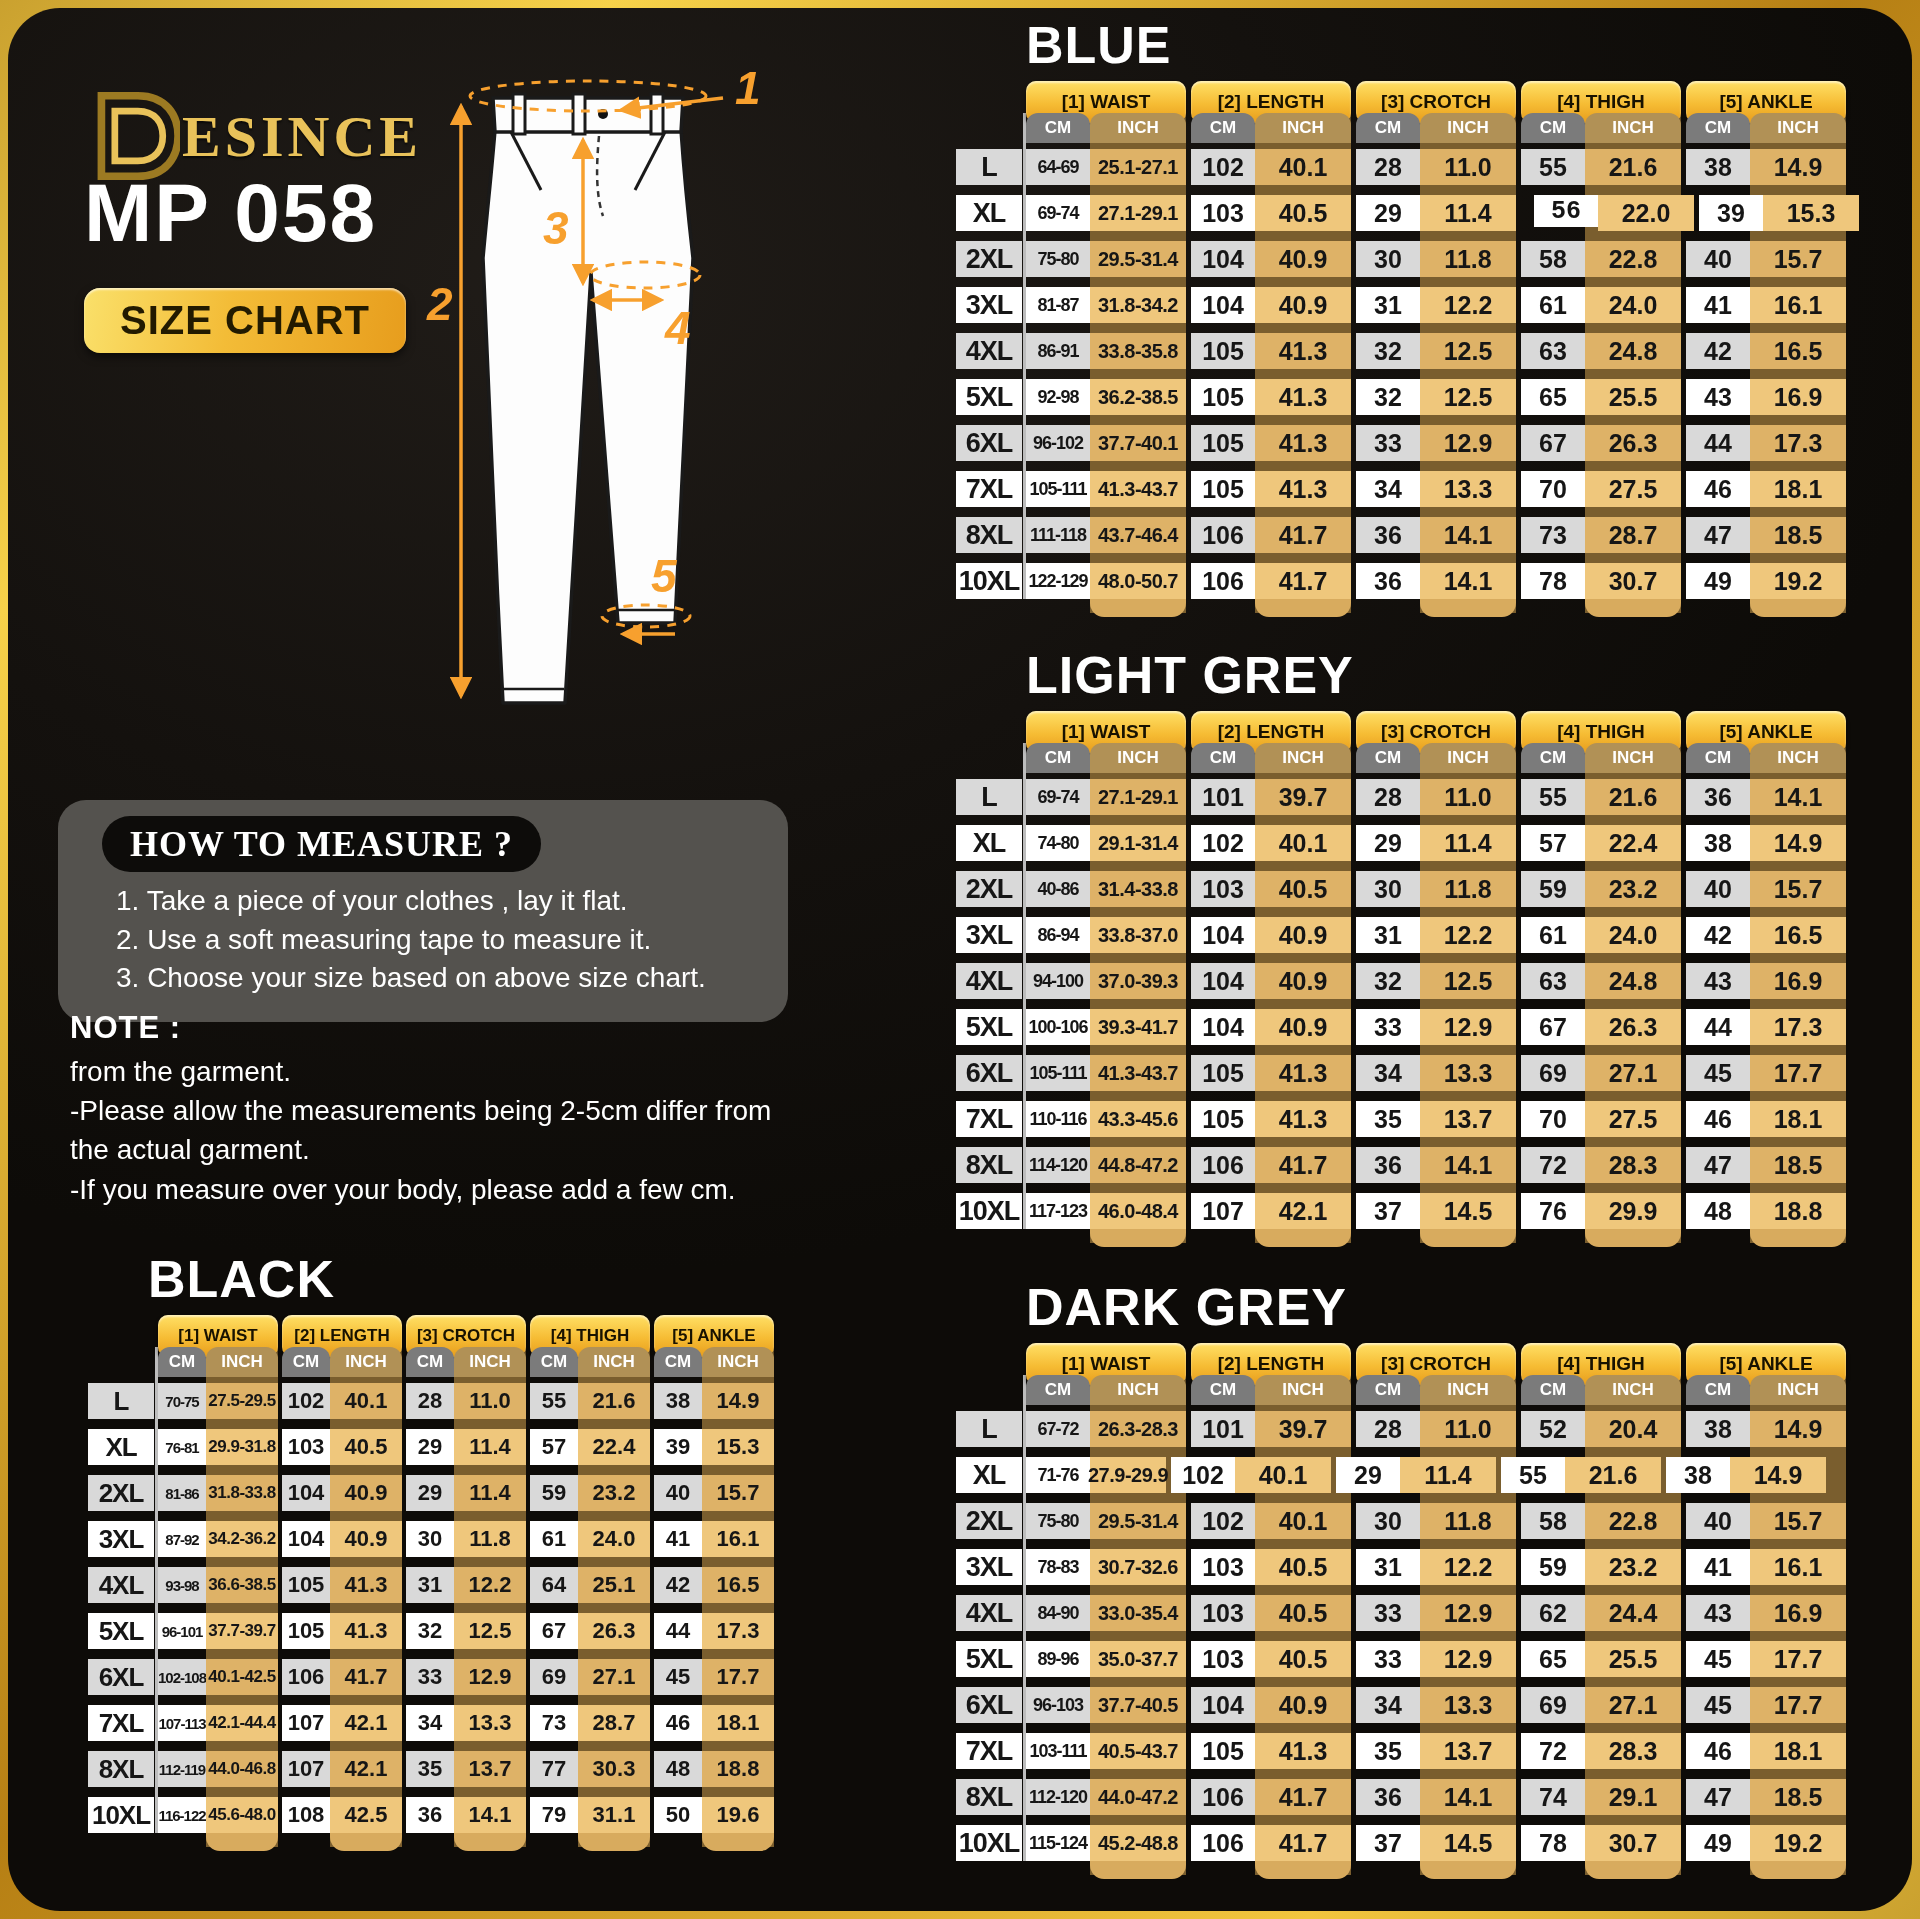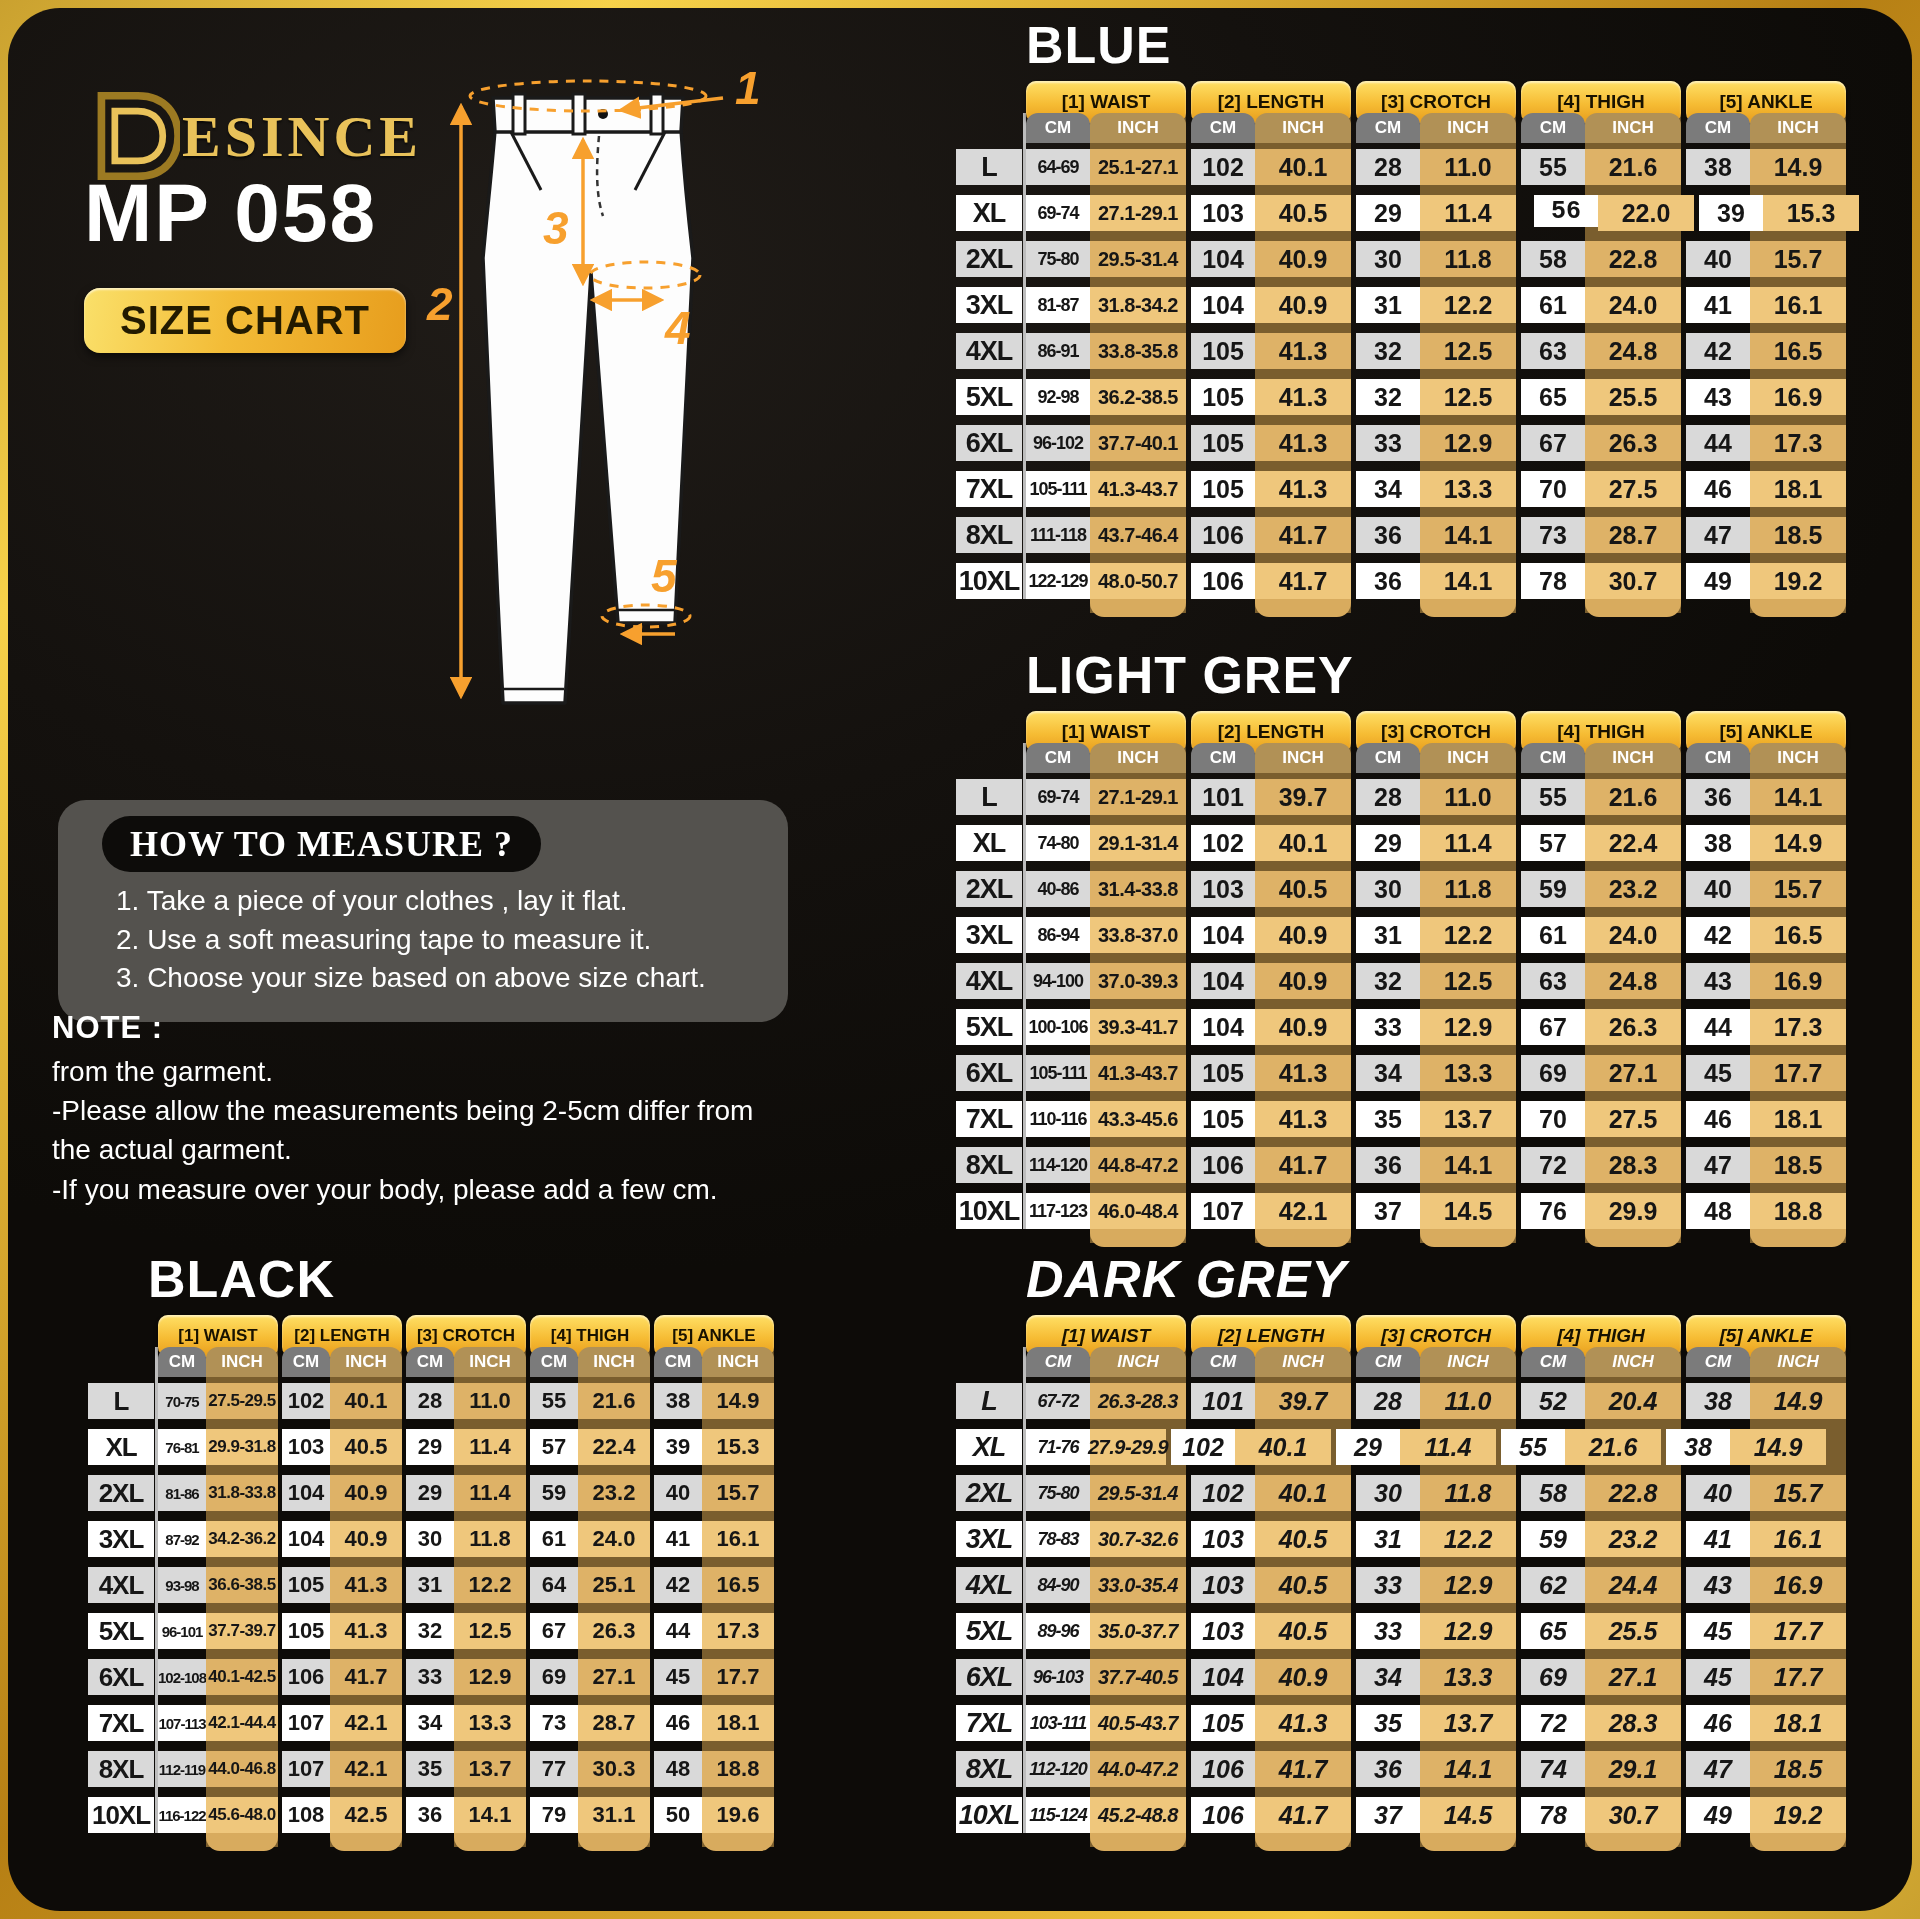--- a/index.html
+++ b/index.html
@@ -33,21 +33,21 @@
   .measure-box{
     position:absolute;left:50px;top:792px;width:730px;
     background:#54524e;border-radius:28px;padding:16px 24px 24px 44px;box-sizing:border-box;
   }
   .measure-title{
     display:inline-block;background:#0d0c0a;color:#ffffff;border-radius:40px;
     font-family:"Liberation Serif",serif;font-weight:bold;font-size:36px;
     padding:7px 28px;margin-bottom:10px;letter-spacing:1px;
   }
   .measure-step{color:#ffffff;font-size:28px;line-height:1.38;padding-left:14px;}
-  .note{position:absolute;left:44px;top:1002px;width:780px;color:#ffffff;}
+  .note{position:absolute;left:62px;top:1002px;width:780px;color:#ffffff;}
   .note-title{font-size:31px;font-weight:bold;margin-bottom:6px;letter-spacing:1px;}
   .note-line{font-size:28px;line-height:1.4;}
   
   .tblock{position:absolute;}
   .tbl-title{margin:0 0 8px 70px;color:#ffffff;font-size:52px;font-weight:bold;letter-spacing:1px;line-height:1.06;}
   .t-left .tbl-title{margin-left:60px;}
   .tbl{position:relative;z-index:0;}
   .trow{display:flex;align-items:stretch;}
   .cell{display:flex;align-items:center;justify-content:center;font-weight:bold;color:#161616;white-space:nowrap;box-sizing:border-box;}
   .gpill{
@@ -661,21 +661,21 @@
           <div class="cell sp" style="width: 48px; margin-left: 4px;"></div>
           <div class="cell cap" style="width: 72px; height: 18px;"></div>
           <div class="cell sp" style="width: 48px; margin-left: 4px;"></div>
           <div class="cell cap" style="width: 72px; height: 18px;"></div>
           <div class="cell sp" style="width: 48px; margin-left: 4px;"></div>
           <div class="cell cap" style="width: 72px; height: 18px;"></div>
         </div>
       </div>
   </section>
 
-  <section class="tblock t-right" style="left:948px;top:1244px;font-style:italic;">
+  <section class="tblock t-right" style="left:948px;top:1272px;">
     <h2 class="tbl-title">DARK GREY</h2>
     <div class="tbl">
         <div class="stripe" style="position: absolute; z-index: -1; width: 96px; left: 134px; top: 32px; bottom: 4px; background: rgb(122, 94, 46);"></div>
         <div class="stripe" style="position: absolute; z-index: -1; width: 96px; left: 299px; top: 32px; bottom: 4px; background: rgb(122, 94, 46);"></div>
         <div class="stripe" style="position: absolute; z-index: -1; width: 96px; left: 464px; top: 32px; bottom: 4px; background: rgb(122, 94, 46);"></div>
         <div class="stripe" style="position: absolute; z-index: -1; width: 96px; left: 629px; top: 32px; bottom: 4px; background: rgb(122, 94, 46);"></div>
         <div class="stripe" style="position: absolute; z-index: -1; width: 96px; left: 794px; top: 32px; bottom: 4px; background: rgb(122, 94, 46);"></div>
         <div class="divider" style="position: absolute; z-index: -1; width: 3px; left: 67px; top: 32px; bottom: 18px; background: rgb(189, 189, 189);"></div>
         <div class="trow">
           <div class="cell sp" style="width: 66px;"></div>

